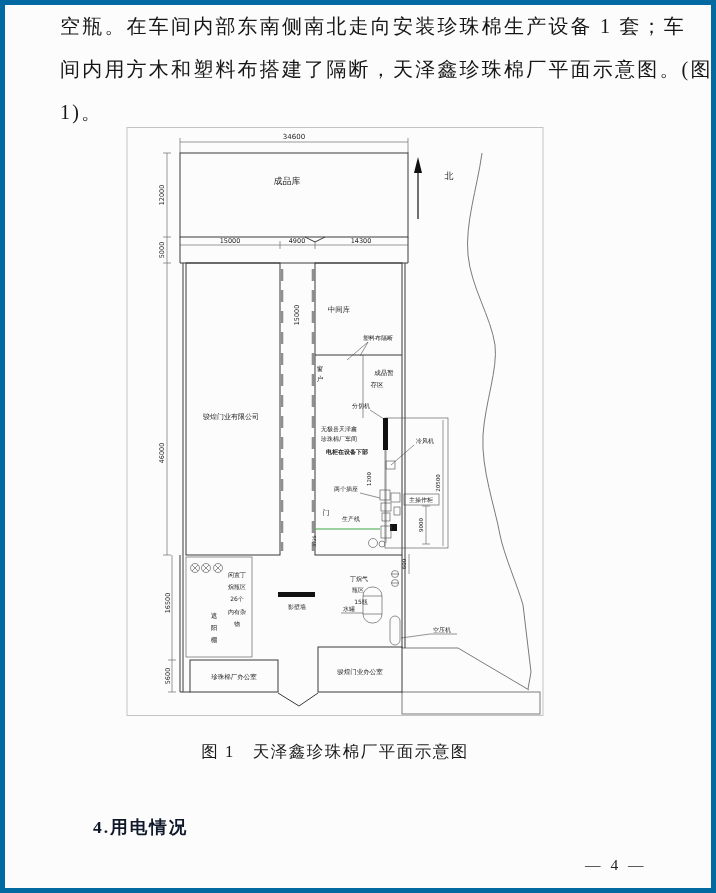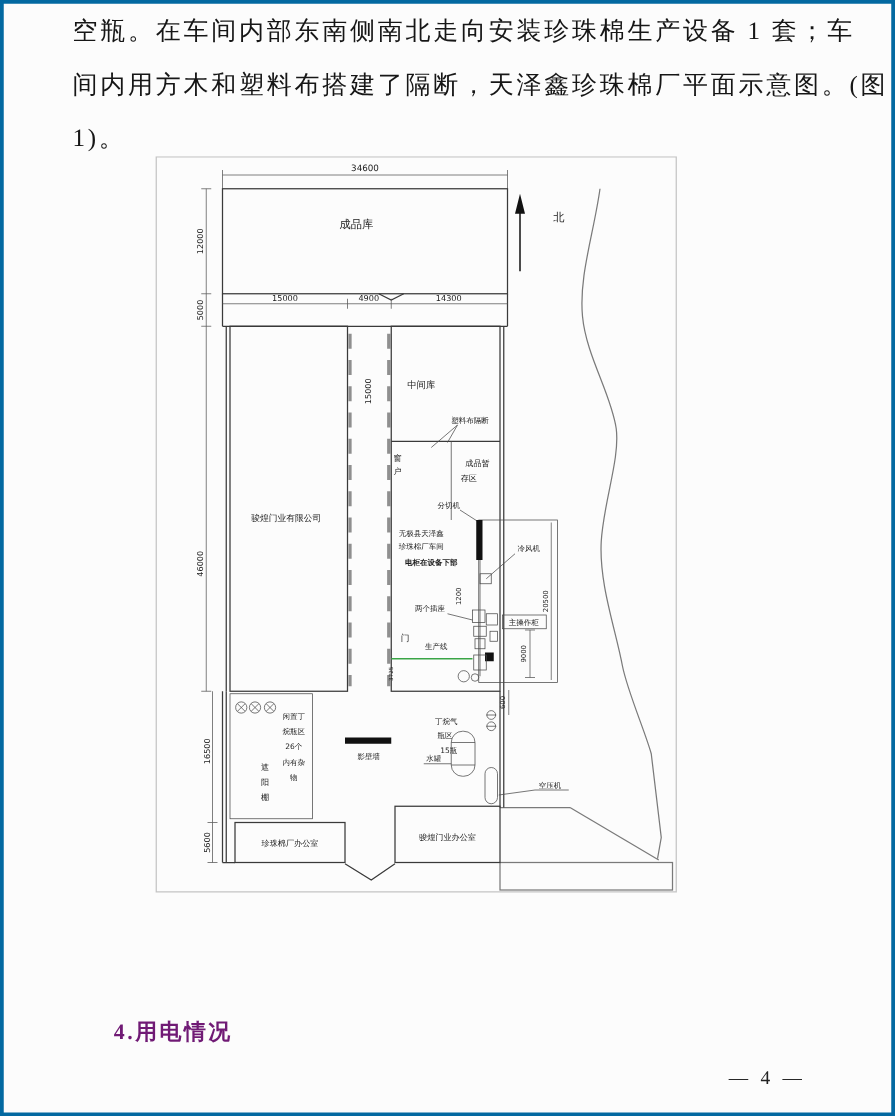--- a/index.html
+++ b/index.html
@@ -1,33 +1,33 @@
 <!DOCTYPE html>
 <html><head>
 <meta charset="utf-8">
 <style>
   html,body{margin:0;padding:0;background:#e8e8e8;}
   .page{
     position:relative;width:716px;height:893px;background:#fcfcfc;
-    border:3px solid #0369a1;box-sizing:border-box;overflow:hidden;
+    border:5px solid #0369a1;box-sizing:border-box;overflow:hidden;
     font-family:"Liberation Serif","DejaVu Serif",serif;color:#1d1d1d;
   }
   .para-line{
     position:absolute;left:55px;width:612px;white-space:nowrap;
     font-size:20px;letter-spacing:2.2px;color:#161616;
   }
   .figure-wrap{position:absolute;left:120px;top:122px;width:420px;height:592px;text-align:center;}
   .caption{
     position:absolute;left:120px;top:736px;width:420px;text-align:center;
     font-size:16.5px;letter-spacing:1.5px;color:#1a1a1a;
   }
   .caption .cap-prefix{margin-right:18px;}
   .heading{
     position:absolute;left:88px;top:810px;font-size:17.5px;font-weight:bold;
-    letter-spacing:2px;color:#701a75;
+    letter-spacing:2px;color:#0f172a;
   }
   .page-number{
     position:absolute;left:580px;top:851px;font-size:15.5px;letter-spacing:3px;color:#222;
   }
   svg text{fill:#1c1c1c;font-family:"DejaVu Sans",sans-serif;}
   .wall{stroke:#3a3a3a;stroke-width:1;fill:none;}
   .thin{stroke:#4a4a4a;stroke-width:.6;fill:none;}
   .dim{stroke:#555;stroke-width:.6;fill:none;}
   .blackfill{fill:#111;stroke:none;}
   .pillar{stroke:#8f8f8f;stroke-width:2.6;stroke-dasharray:12 9;fill:none;}
@@ -235,18 +235,21 @@
 
       <rect class="wall" x="65" y="533" width="88" height="32"></rect>
       <text x="109" y="552" font-size="6.5" text-anchor="middle">珍珠棉厂办公室</text>
       <rect class="wall" x="193" y="520" width="84" height="45"></rect>
       <text x="235" y="547" font-size="6.5" text-anchor="middle">骏煌门业办公室</text>
       <path class="wall" d="M153,566 L174,579 L193,566"></path>
     </g>
   </svg>
   </div>
 
+  <div class="caption">
+    <span class="cap-prefix">图 1</span><span>天泽鑫珍珠棉厂平面示意图</span>
+  </div>
 
   <div class="heading">4.用电情况</div>
 
   <div class="page-number">— 4 —</div>
 
 </div>
 
 </body></html>

